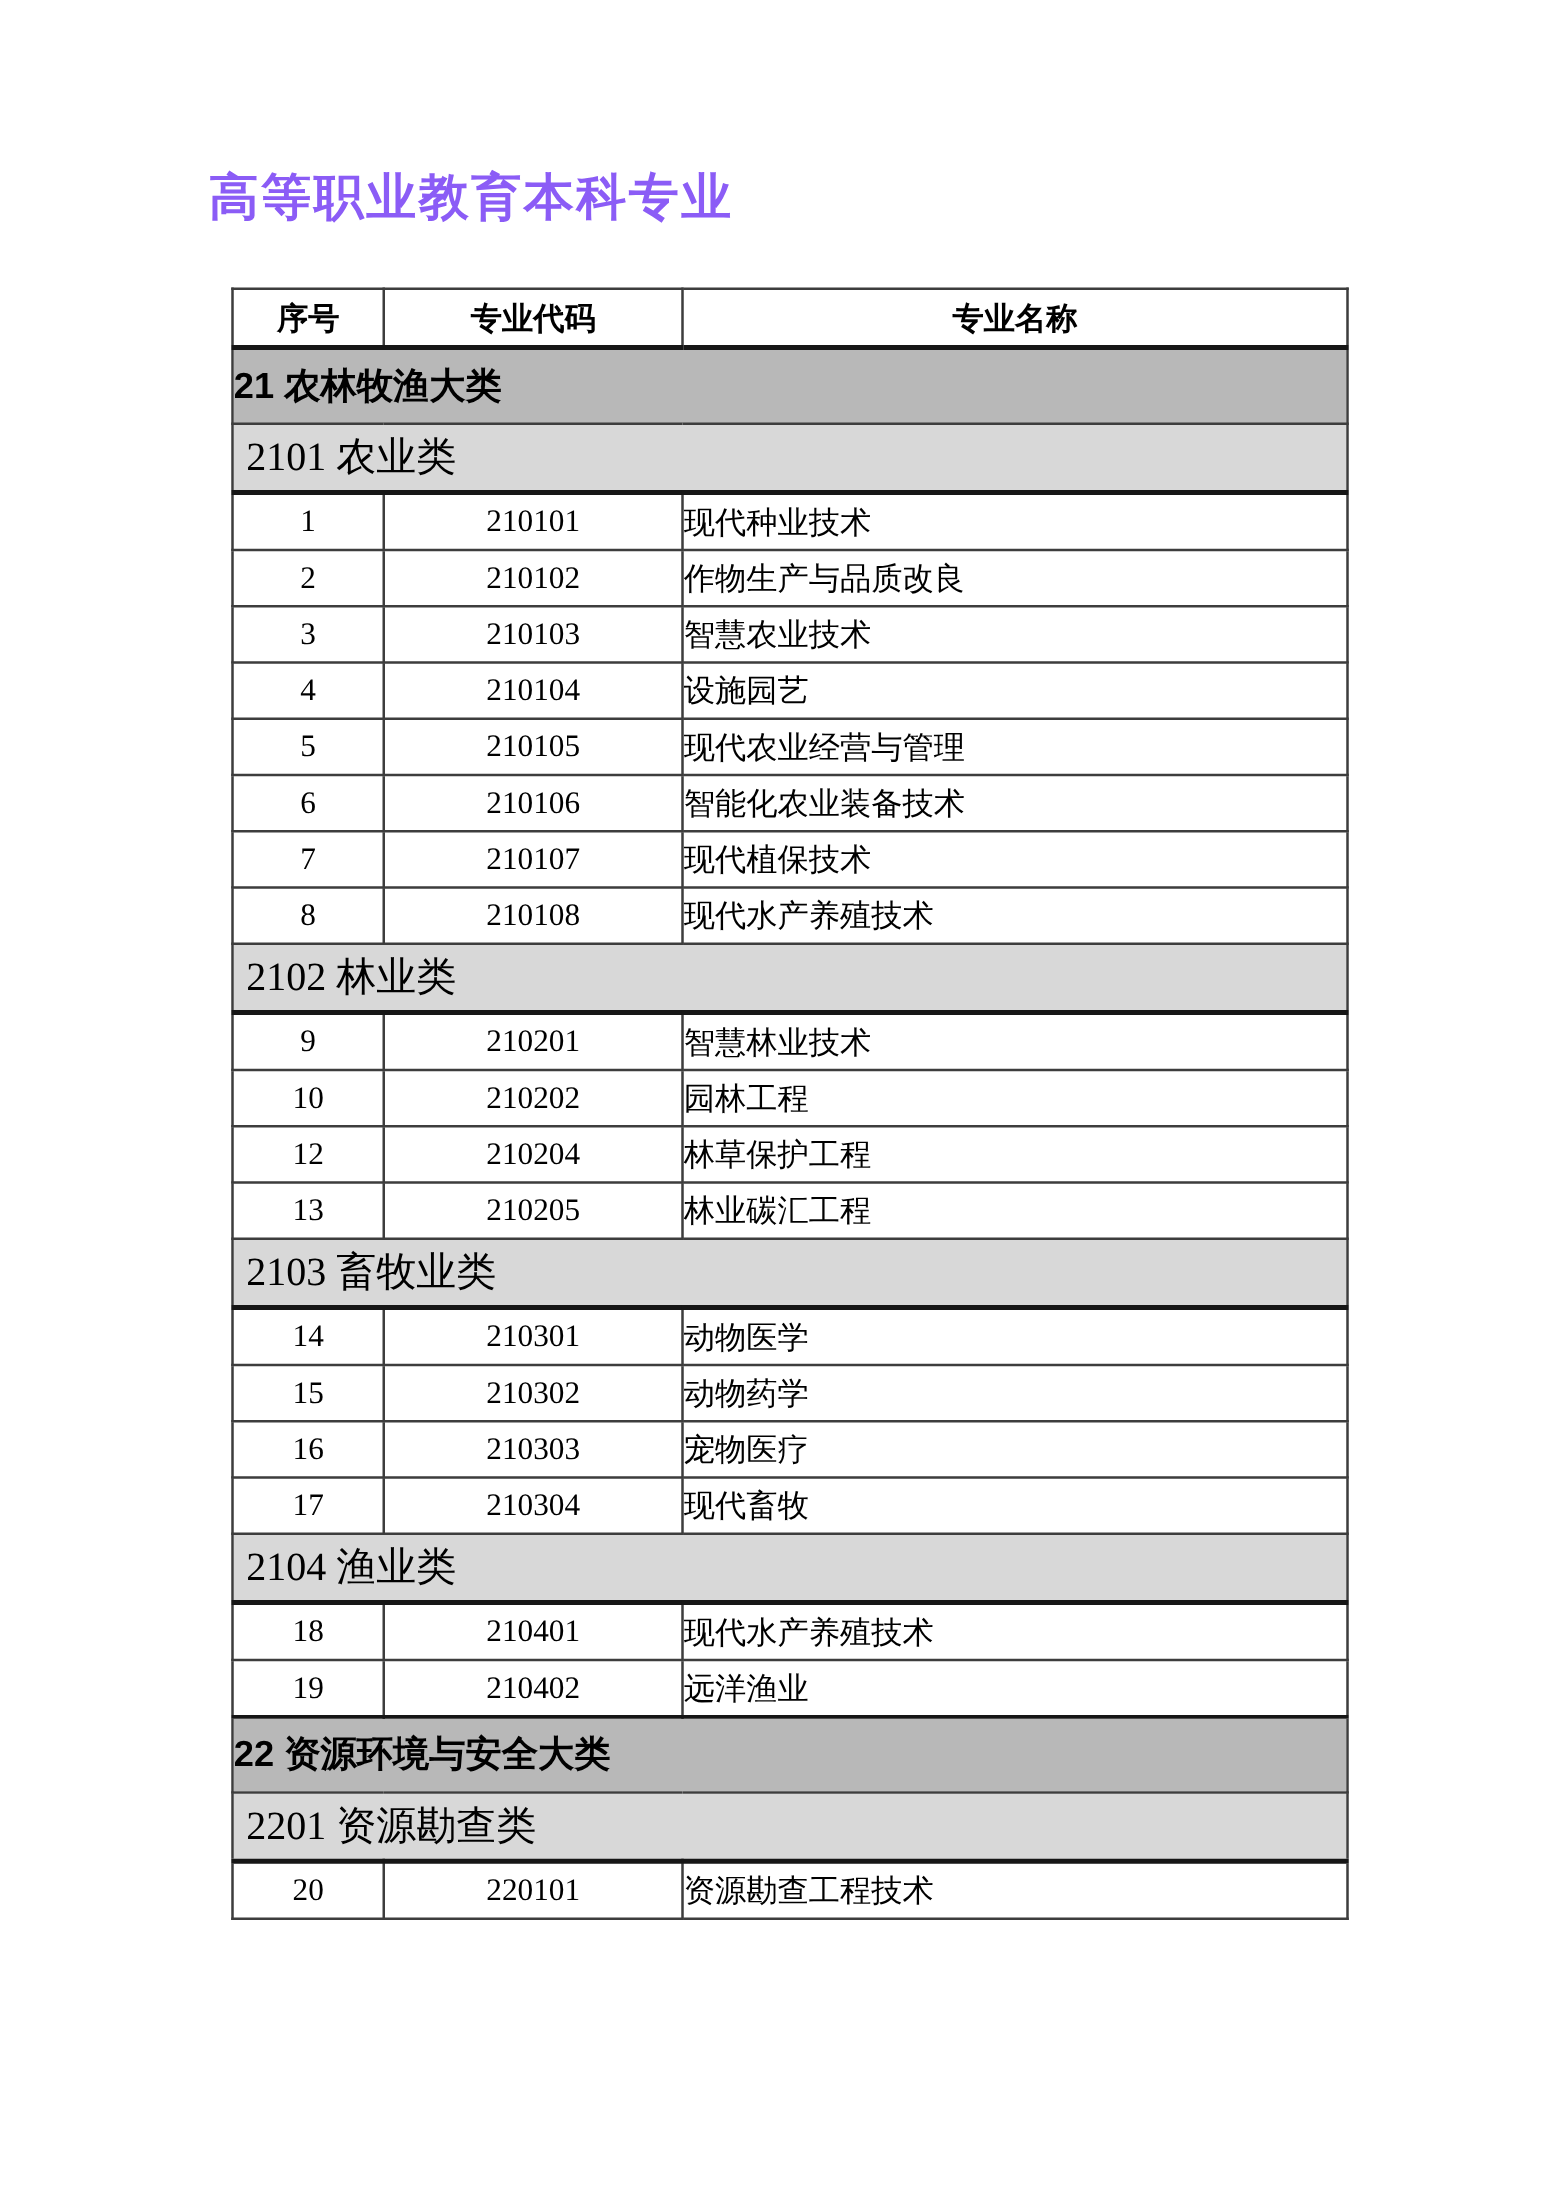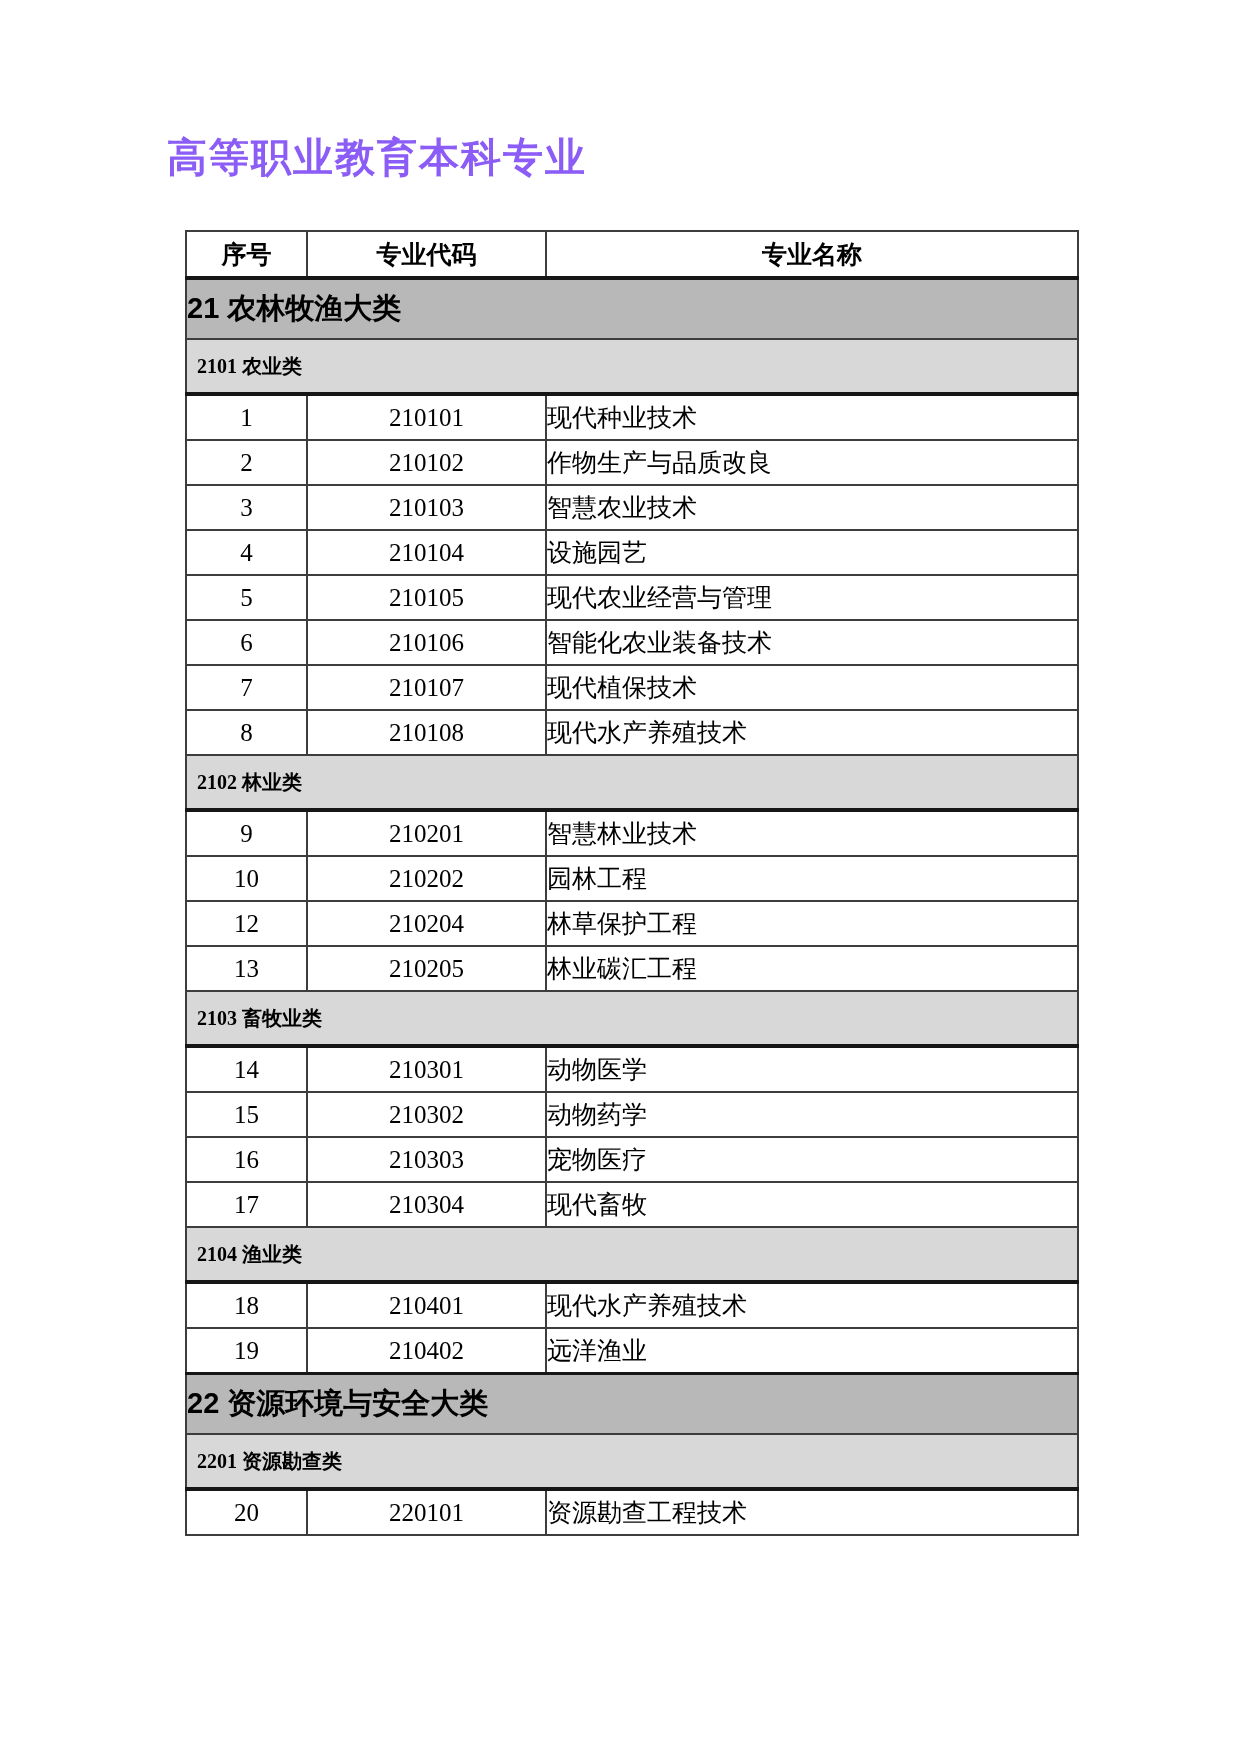--- a/index.html
+++ b/index.html
@@ -54,22 +54,22 @@
     font-weight:bold;
     font-size:29px;
     text-align:left;
     padding-left:0;
     border-top:3px solid #161616;
     border-bottom:2px solid #3d3d3d;
   }
   tr.sub-band td{
     height:52px;
     background:#d8d8d8;
-    font-weight:bold;
-    font-size:20px;
+    font-weight:normal;
+    font-size:32px;
     text-align:left;
     padding-left:10px;
     border-bottom:4px solid #161616;
   }
   tr.data-row td{
     height:43px;
     background:#ffffff;
     font-size:25px;
   }
   tr.data-row td.num, tr.data-row td.code{

